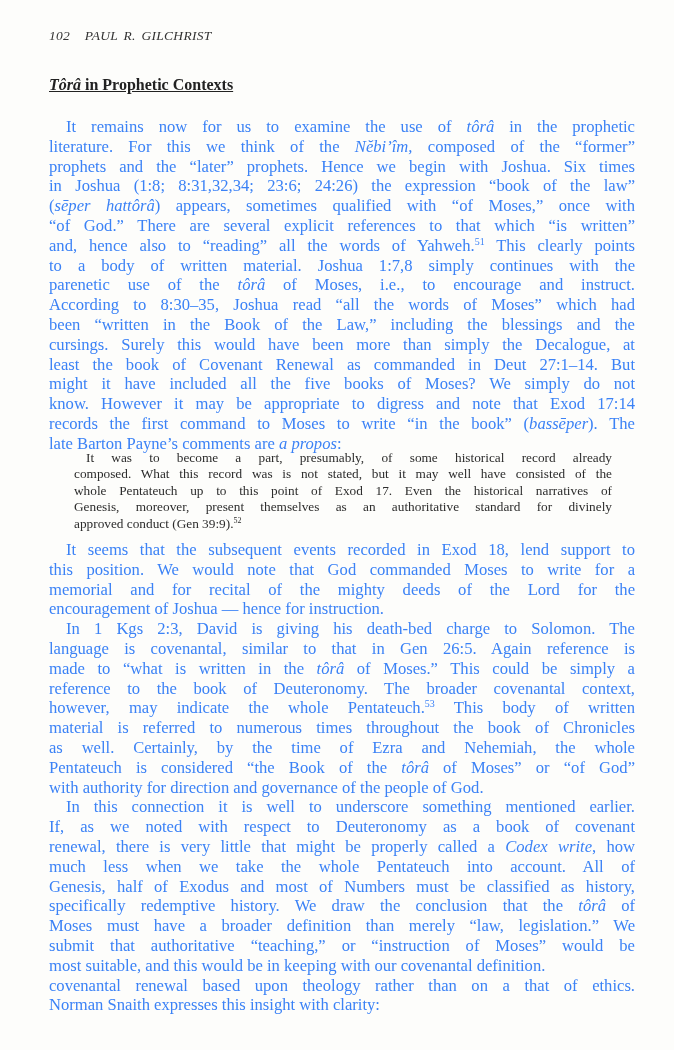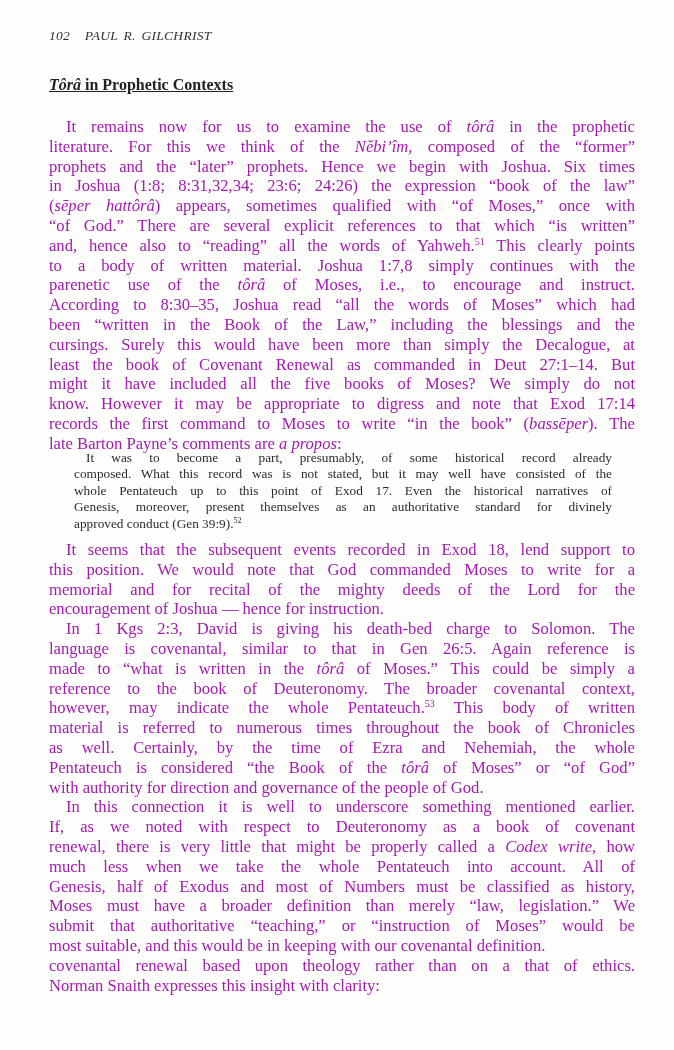--- a/index.html
+++ b/index.html
@@ -41,21 +41,21 @@
     color: #222;
     text-decoration: underline;
   }
   .body-text {
     position: absolute;
     left: 49px;
     width: 586px;
     font-size: 16.6px;
     line-height: 19.8px;
     text-align: justify;
-    color: #a21caf;
+    color: #3b82f6;
   }
   .line {
     display: block;
     white-space: nowrap;
     text-align-last: justify;
     text-align: justify;
   }
   .line.last { text-align-last: left; }
   .line.indent { padding-left: 17px; }
   .block-quote {
@@ -125,20 +125,21 @@
       <span class="line">however, may indicate the whole Pentateuch.<sup>53</sup> This body of written</span>
       <span class="line">material is referred to numerous times throughout the book of Chronicles</span>
       <span class="line">as well. Certainly, by the time of Ezra and Nehemiah, the whole</span>
       <span class="line">Pentateuch is considered “the Book of the <em>tôrâ</em> of Moses” or “of God”</span>
       <span class="line last">with authority for direction and governance of the people of God.</span>
       <span class="line indent">In this connection it is well to underscore something mentioned earlier.</span>
       <span class="line">If, as we noted with respect to Deuteronomy as a book of covenant</span>
       <span class="line">renewal, there is very little that might be properly called a <em>Codex write</em>, how</span>
       <span class="line">much less when we take the whole Pentateuch into account. All of</span>
       <span class="line">Genesis, half of Exodus and most of Numbers must be classified as history,</span>
+      <span class="line">specifically redemptive history. We draw the conclusion that the <em>tôrâ</em> of</span>
       <span class="line">Moses must have a broader definition than merely “law, legislation.” We</span>
       <span class="line">submit that authoritative “teaching,” or “instruction of Moses” would be</span>
       <span class="line last">most suitable, and this would be in keeping with our covenantal definition.</span>
       <span class="line">covenantal renewal based upon theology rather than on a that of ethics.</span>
       <span class="line last">Norman Snaith expresses this insight with clarity:</span>
     </div>
 
 </div>
 
 </body></html>

